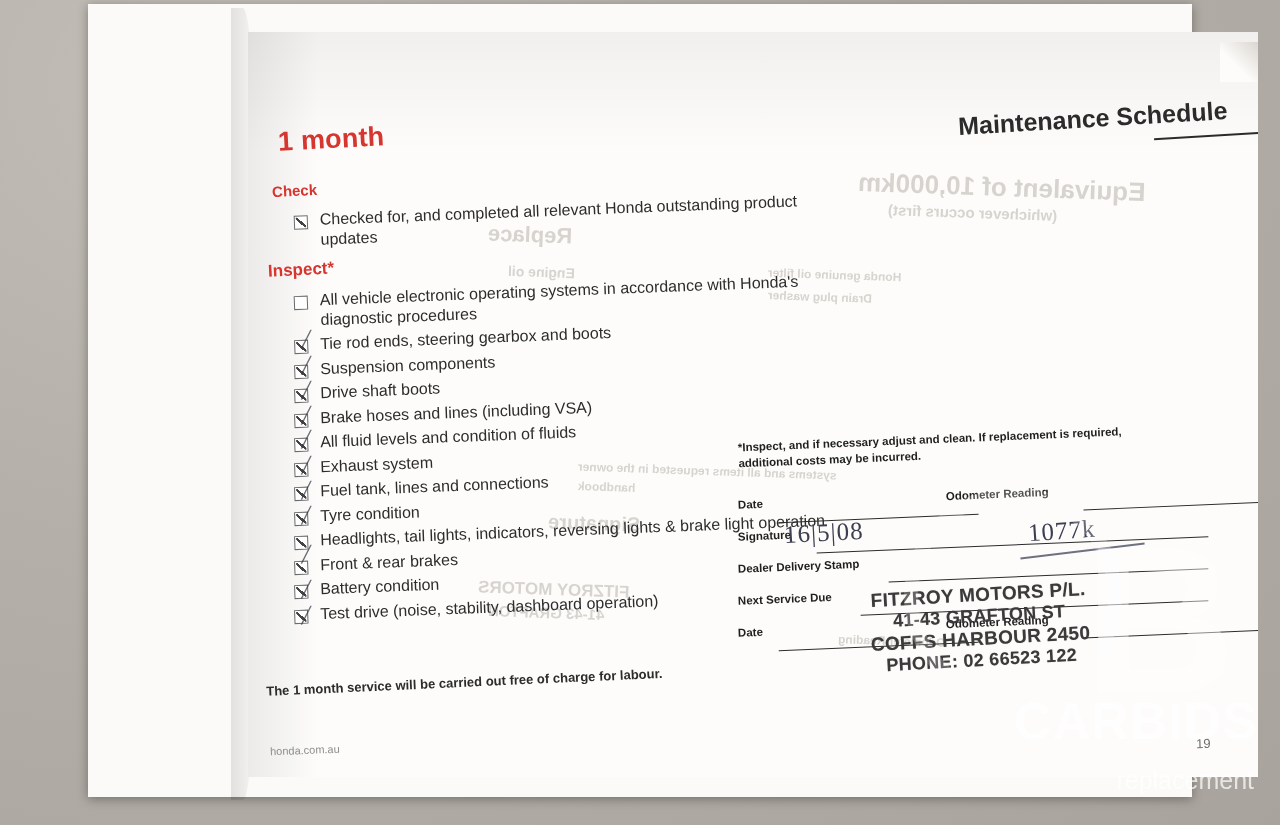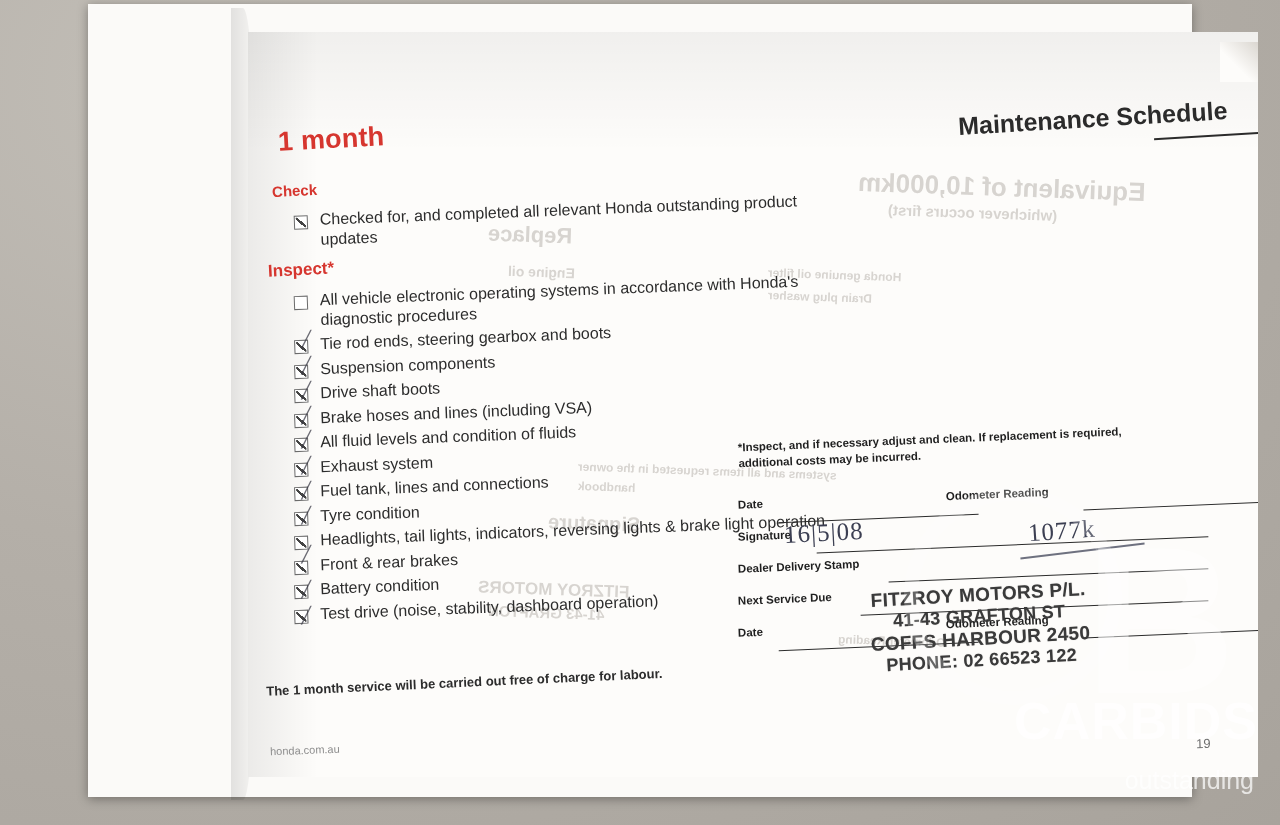--- a/index.html
+++ b/index.html
@@ -375,14 +375,14 @@
     <div class="footnote-service">The 1 month service will be carried out free of charge for labour.</div>
     <div class="site">honda.com.au</div>
     <div class="pagenum">19</div>
   </div>
 </div>
 
 <div class="wm">
   <div class="wm-ring"></div>
   <div class="wm-b">B</div>
   <div class="wm-text">CARBIDS</div>
-  <div class="wm-sub">outstanding</div>
+  <div class="wm-sub">replacement</div>
 </div>
 
 </body></html>

